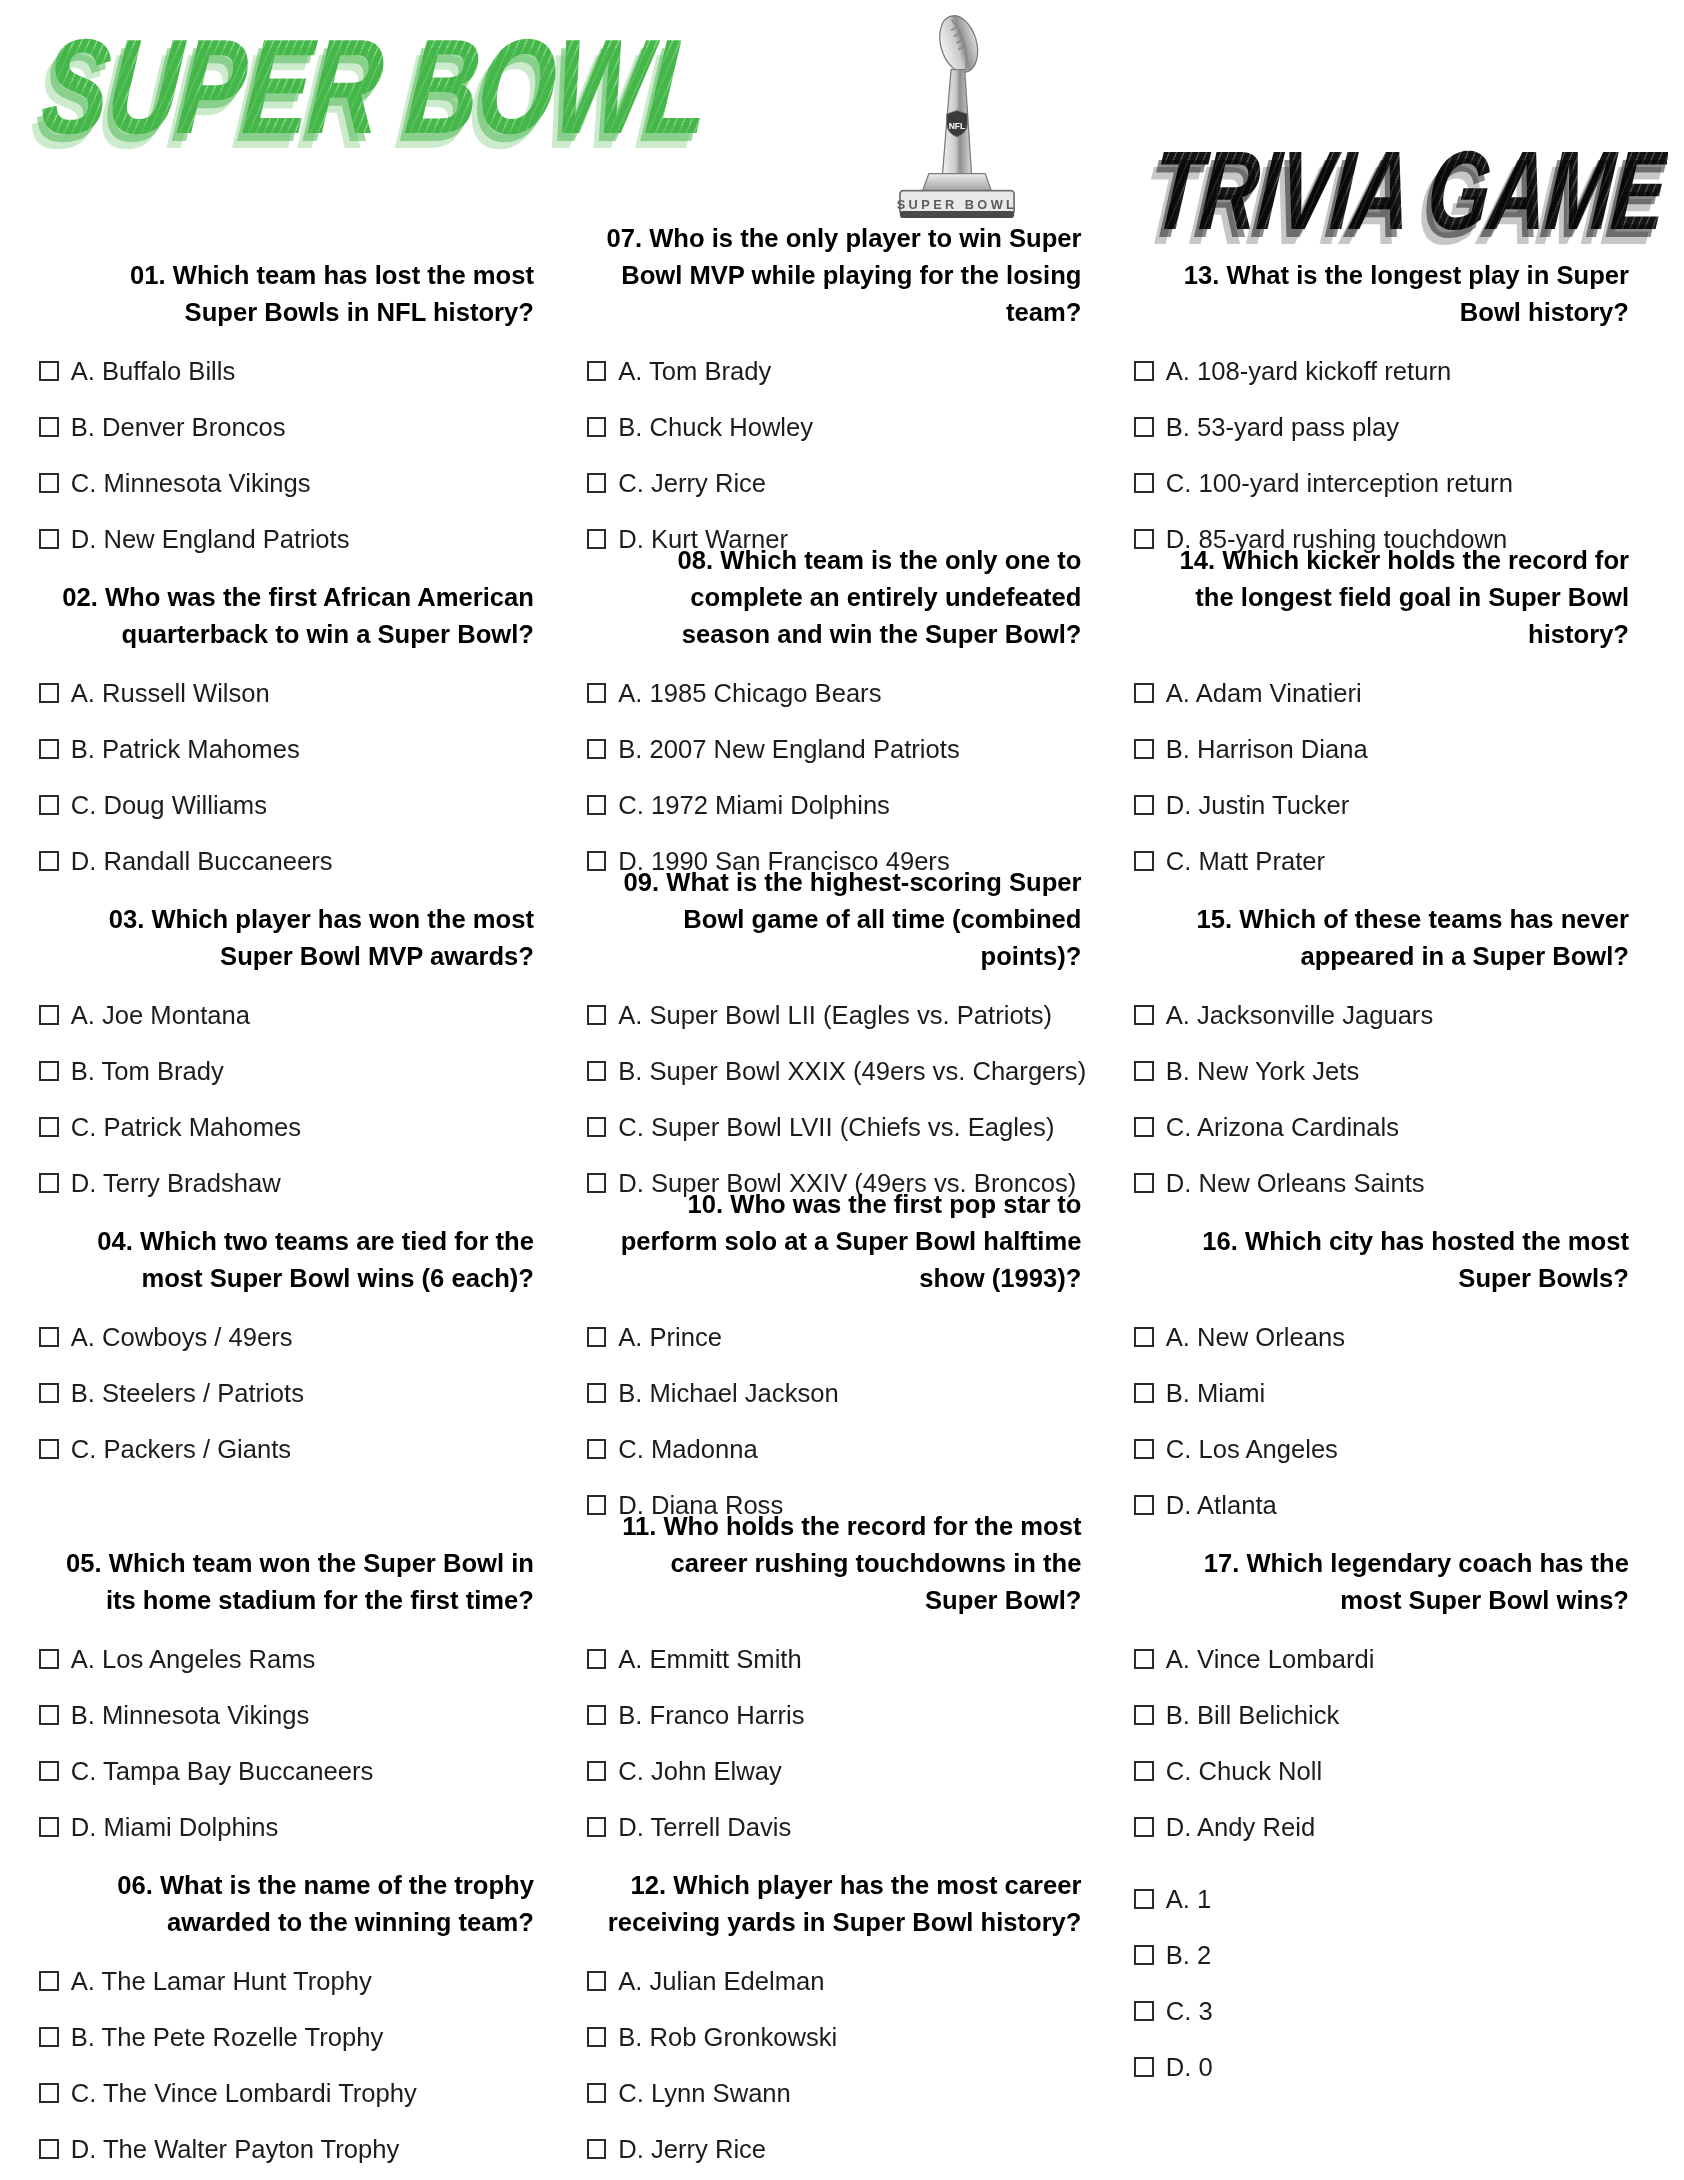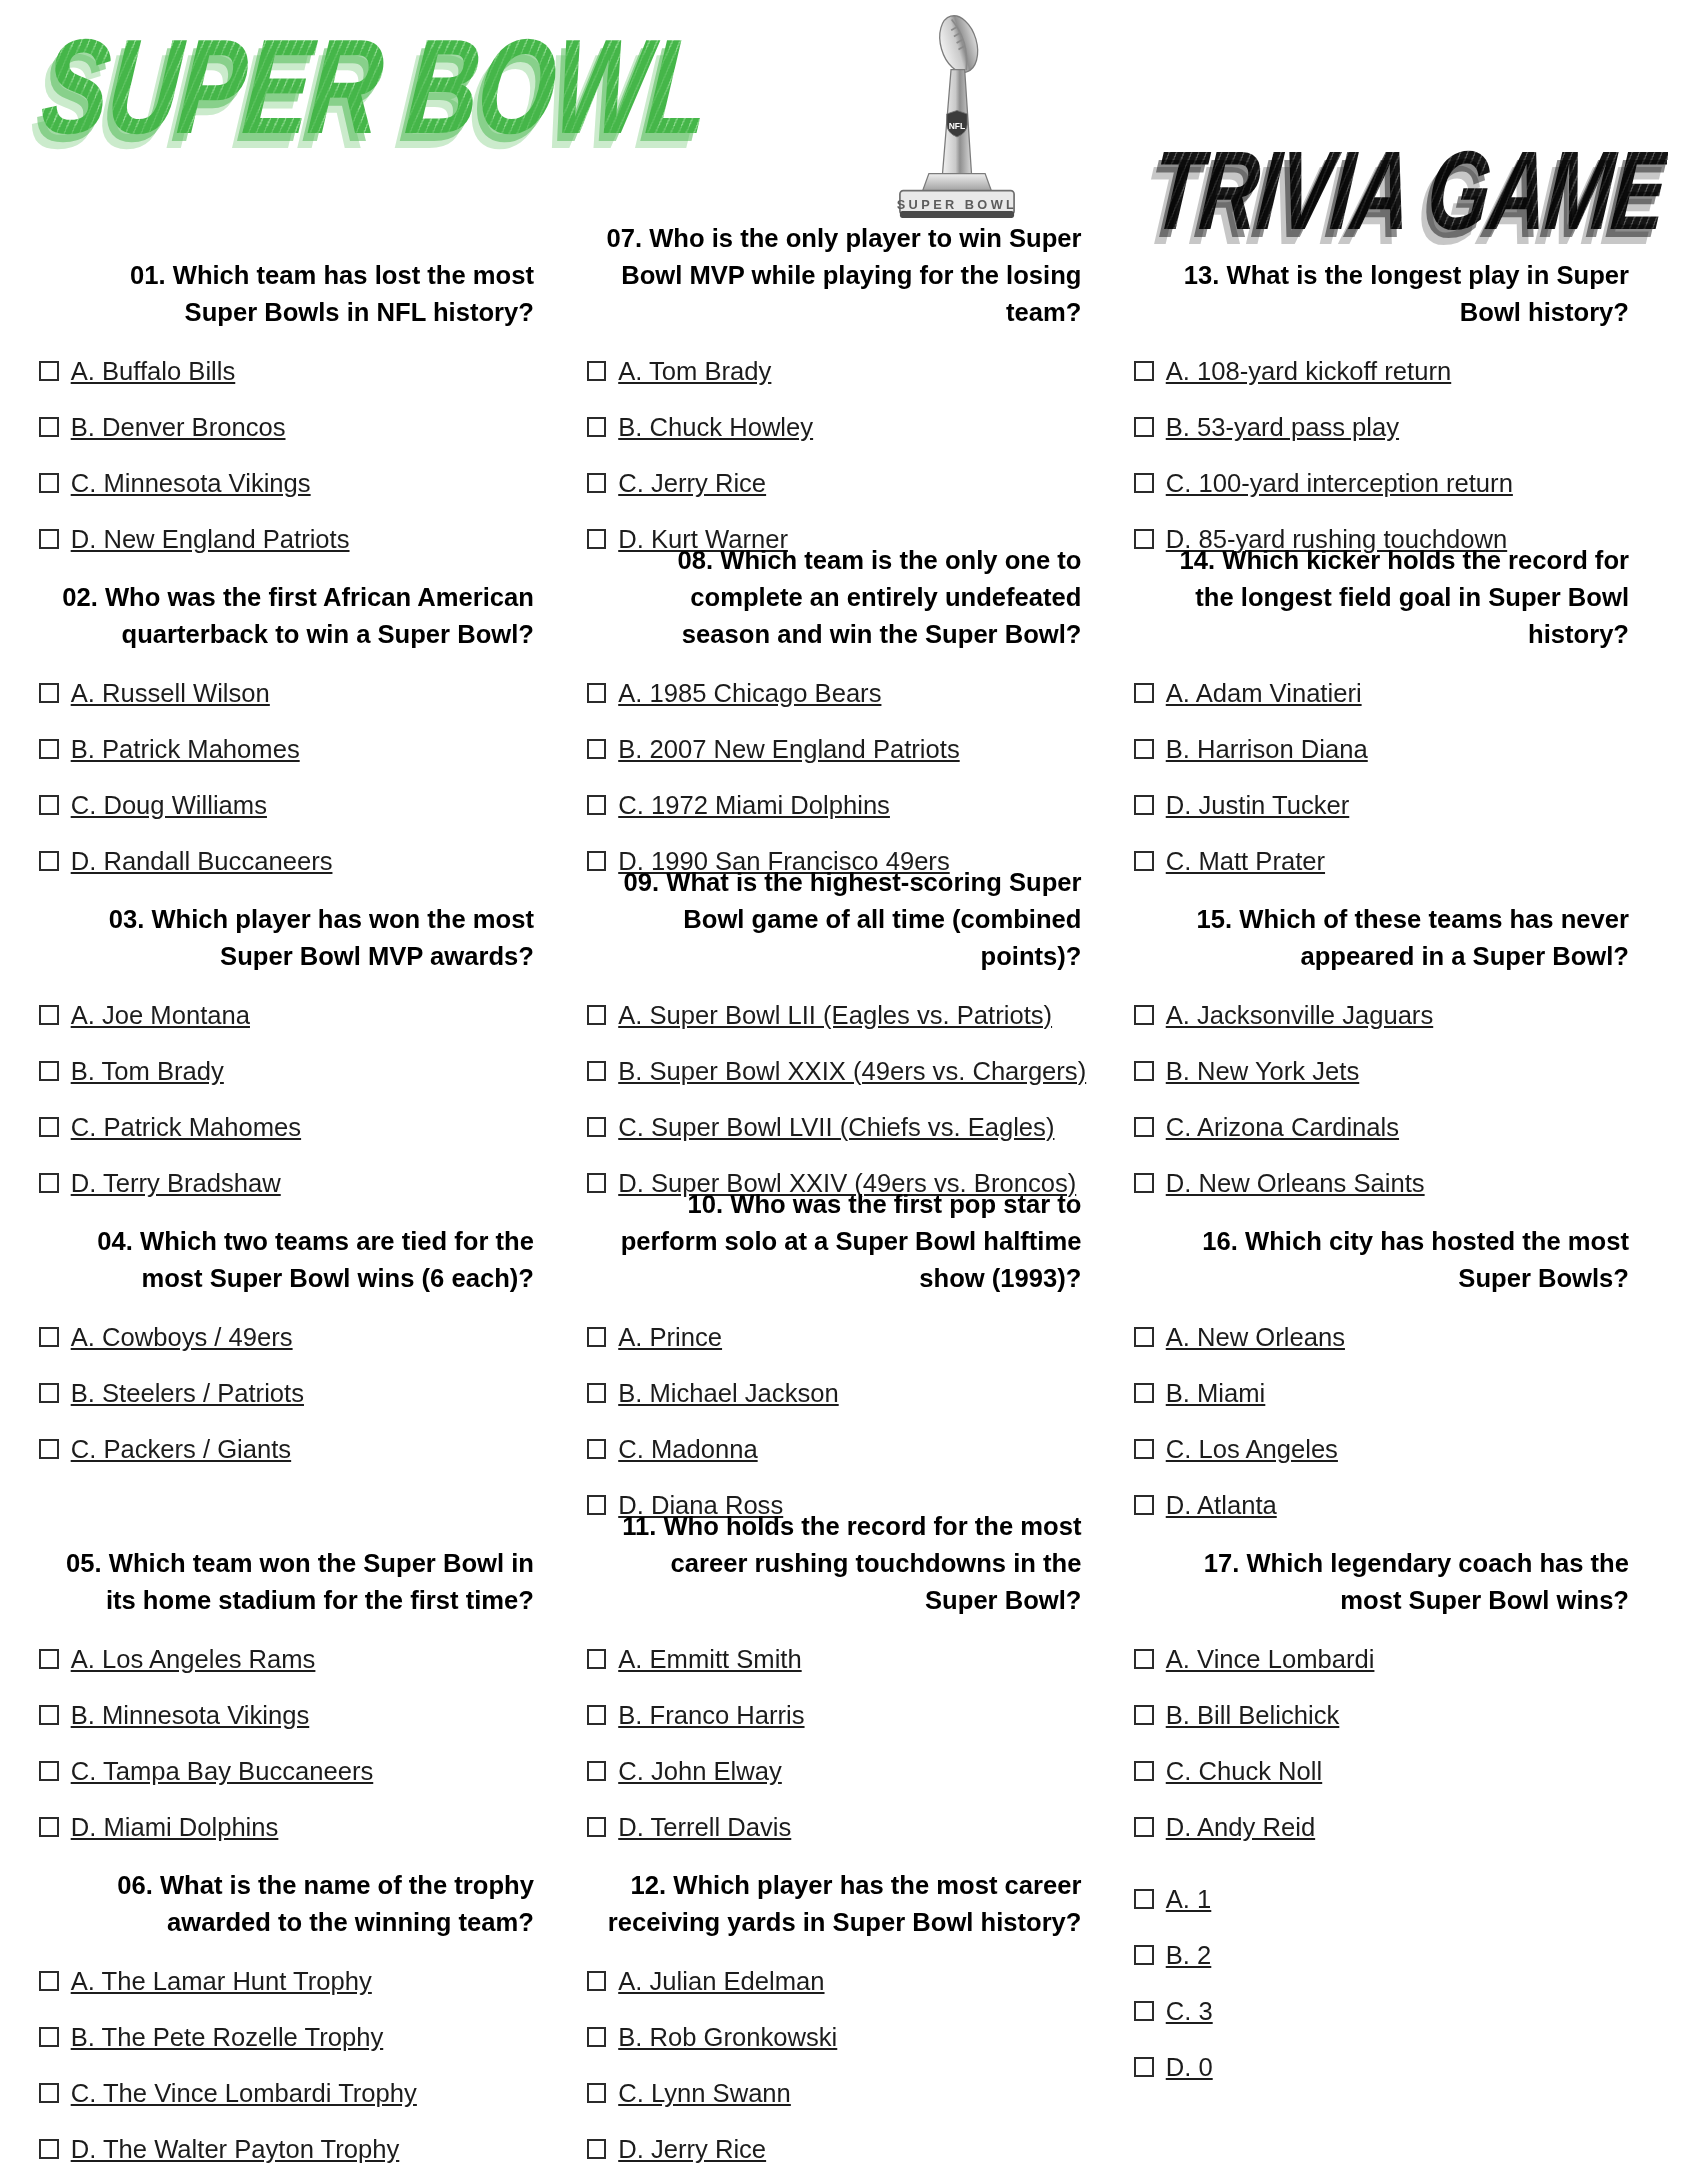--- a/index.html
+++ b/index.html
@@ -51,21 +51,21 @@
   .col{display:flex;flex-direction:column;}
   .q{height:322px;flex:none;}
   .qt-wrap{
     height:82px;display:flex;align-items:flex-end;justify-content:center;
   }
   .qt{
     margin:0;padding:0 22px;
     font-size:25.6px;line-height:37px;font-weight:bold;
     text-align:right;color:#000000;
   }
-  .opts{margin-top:12px;text-decoration:underline;}
+  .opts{margin-top:12px;}
   .opt{
     height:56px;display:flex;align-items:center;
     padding-left:5.1px;
   }
   .box{
     width:19.6px;height:19.6px;flex:none;
     border:2.1px solid #2b2b2b;background:#ffffff;
     margin-right:12px;box-sizing:border-box;
   }
   .lbl{

